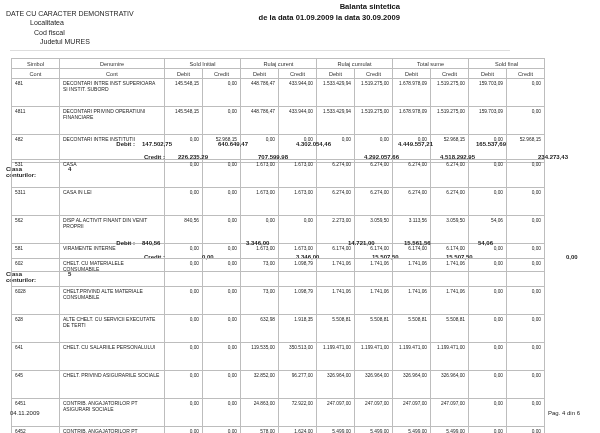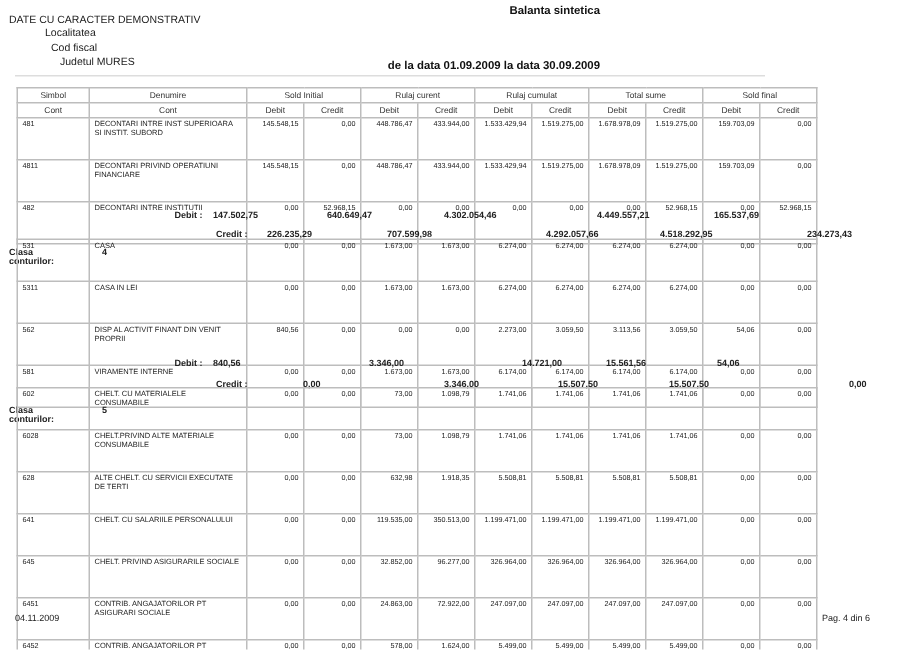--- a/index.html
+++ b/index.html
@@ -7,21 +7,21 @@
     width: 600px; height: 433px; overflow: hidden; position: relative;
     font-family: "Liberation Sans", sans-serif; color: #222;
   }
   .hdr-left { position: absolute; left: 6px; top: 9px; font-size: 7px; line-height: 1.35; }
   .hdr-left .l1 { margin-left: 0; }
   .hdr-left .l2 { margin-left: 24px; }
   .hdr-left .l3 { margin-left: 28px; }
   .hdr-left .l4 { margin-left: 34px; }
   .title { position: absolute; left: 200px; top: 1px; width: 200px; text-align: right; font-weight: bold; font-size: 7.2px; line-height: 1.5; color: #111; }
   .title .t1 { font-size: 7.6px; }
-  .title .t2 { font-size: 7.6px; margin-top: 26px; }
+  .title .t2 { font-size: 7.6px; }
   .hrule { position: absolute; left: 10px; top: 50px; width: 500px; border-top: 1px solid #ddd; }
 
   table.bal {
     position: absolute; left: 11px; border-collapse: collapse;
     table-layout: fixed; font-size: 5px;
   }
   table.bal td, table.bal th { border: 1px solid #bdbdbd; padding: 0 3px; overflow: hidden; white-space: nowrap; }
   table.bal th { font-weight: normal; font-size: 5.6px; height: 9px; text-align: center; color: #333; }
   table.bal td.sym { vertical-align: top; padding-top: 2px; font-size: 4.8px; }
   table.bal td.name { vertical-align: top; padding-top: 2px; white-space: normal; line-height: 1.1; font-size: 5px; font-weight: 500; }

